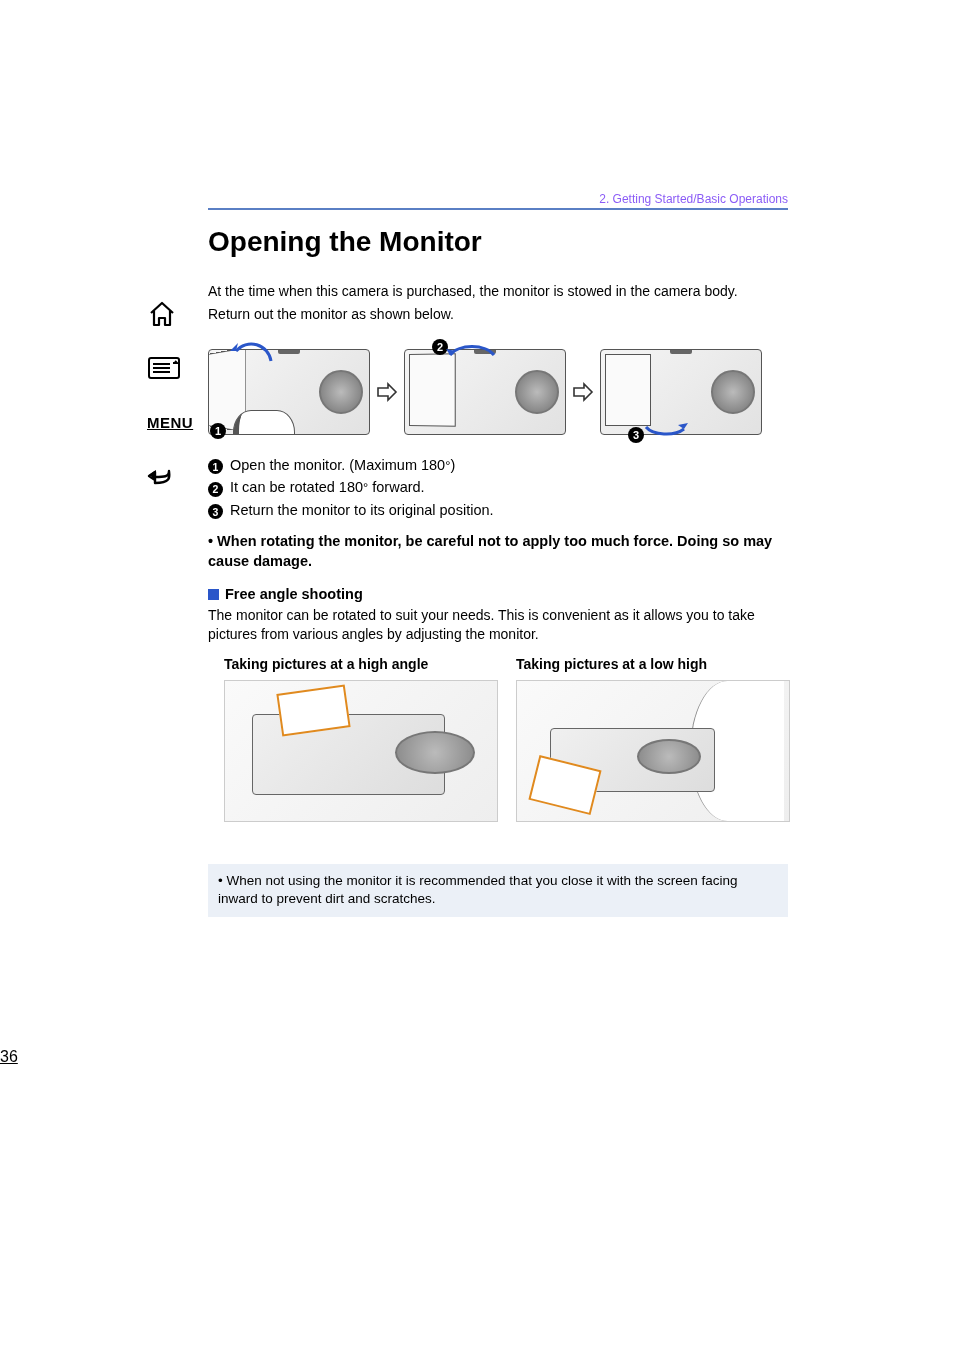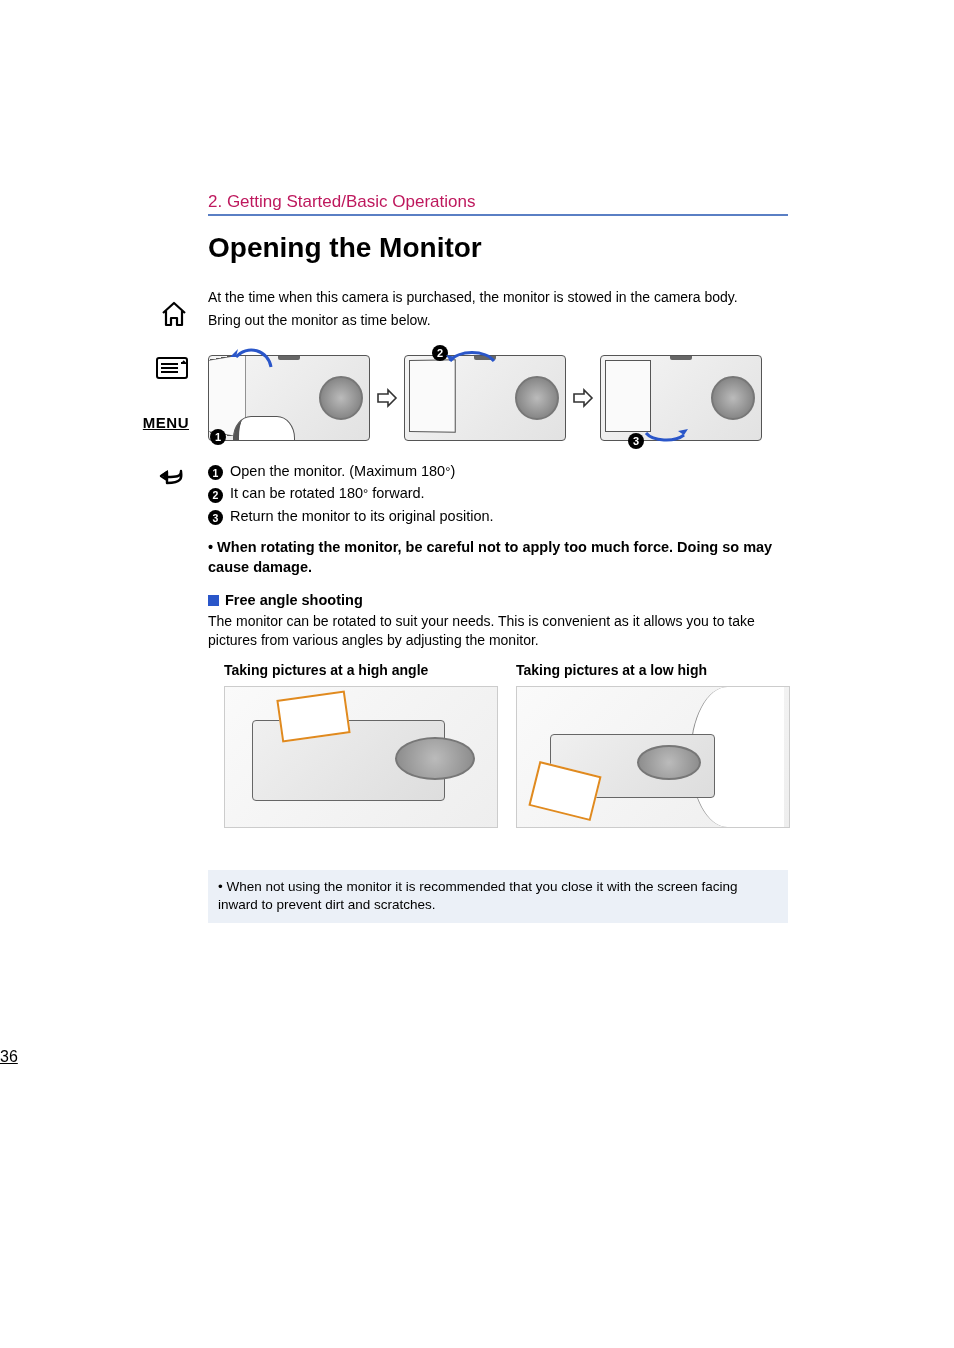--- a/index.html
+++ b/index.html
@@ -25,39 +25,40 @@
     display: flex;
     flex-direction: column;
     align-items: center;
     gap: 18px;
   }
   .side-btn {
     width: 42px;
     height: 36px;
     display: flex;
     align-items: center;
-    justify-content: flex-end;
+    justify-content: flex-start;
     cursor: pointer;
   }
   .side-btn svg { display: block; }
   .menu-label {
     font-family: "Arial Narrow", Arial, sans-serif;
     font-size: 15px;
     letter-spacing: 0.5px;
     text-decoration: underline;
     font-weight: 600;
   }
   .content {
     margin-left: 208px;
     width: 580px;
   }
   .breadcrumb {
-    font-size: 17px;
-    color: #be185d;
+    font-size: 12px;
+    color: #8b5cf6;
     margin-bottom: 2px;
+    text-align: right;
   }
   .hr-top {
     height: 2px;
     background: #5a7fc4;
     margin-bottom: 14px;
   }
   h1.title {
     font-size: 28px;
     font-weight: 700;
     margin: 16px 0 24px 0;
@@ -267,21 +268,21 @@
       </svg>
     </div>
   </div>
 
   <div class="content">
     <div class="breadcrumb">2. Getting Started/Basic Operations</div>
     <div class="hr-top"></div>
     <h1 class="title">Opening the Monitor</h1>
 
     <p class="body">At the time when this camera is purchased, the monitor is stowed in the camera body.</p>
-    <p class="body">Bring out the monitor as time below.</p>
+    <p class="body">Return out the monitor as shown below.</p>
 
     <div class="diagram-row">
       <div style="position:relative;">
         <div class="cam-box">
           <div class="flip open-30"></div>
           <div class="hand"></div>
         </div>
         <span class="badge-num" style="left:2px; bottom:-4px;">1</span>
         <svg class="arc-arrow" style="left:18px; top:-10px;" width="50" height="30" viewBox="0 0 50 30">
           <path d="M45 22 A 20 20 0 0 0 10 12" fill="none" stroke="#2a56c9" stroke-width="3"></path>

